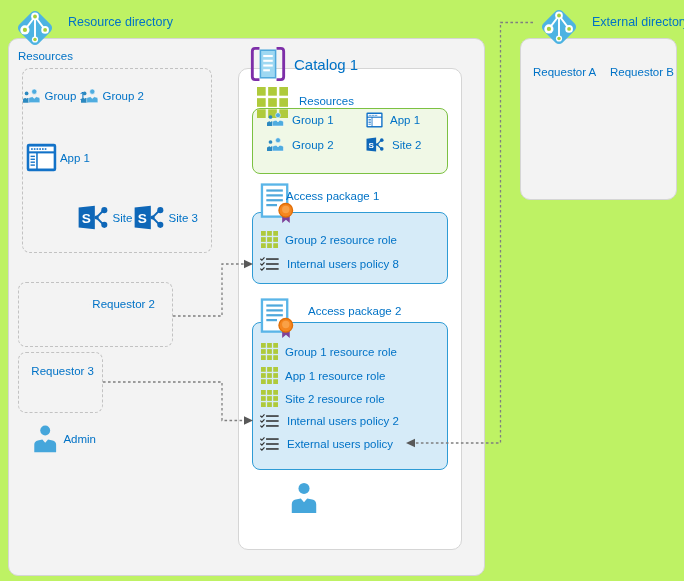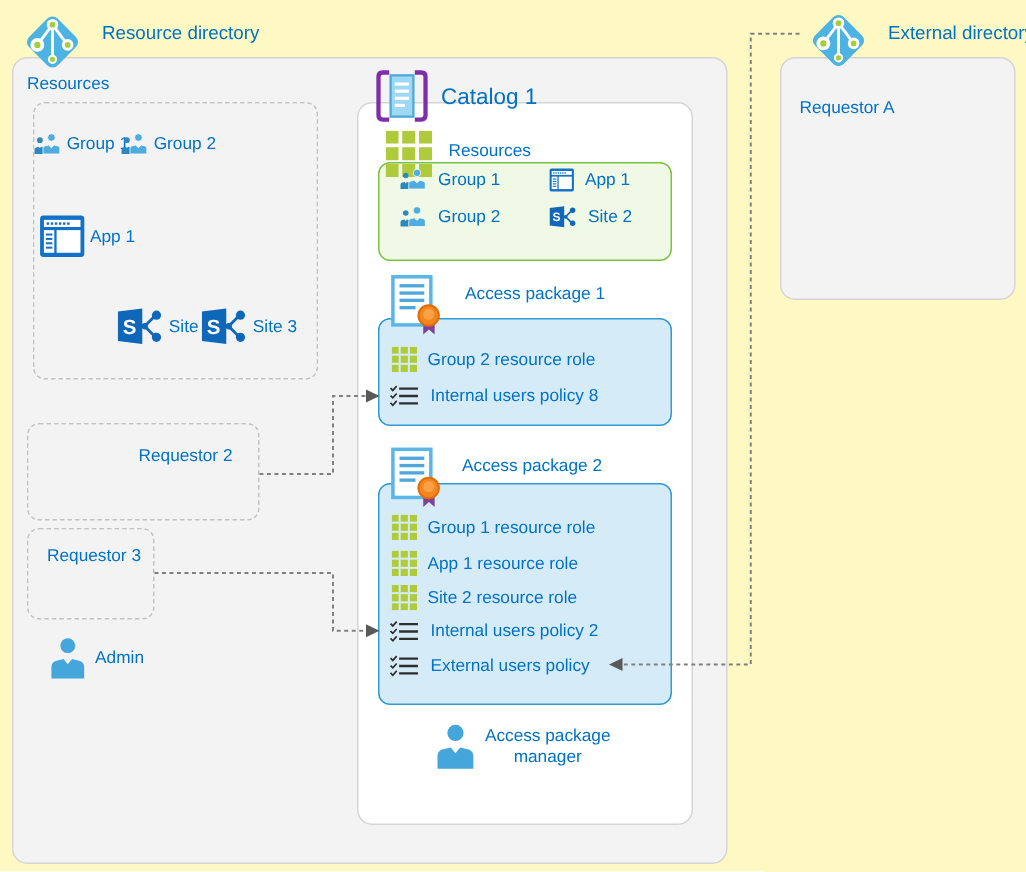--- a/index.html
+++ b/index.html
@@ -1,16 +1,16 @@
 <!DOCTYPE html>
 <html><head>
 <meta charset="utf-8">
 <style>
   html,body{margin:0;padding:0;background:#fff;}
-  .canvas{position:relative;width:684px;height:581px;background:#fef9c3;
+  .canvas{position:relative;width:684px;height:581px;background:#bef264;
           font-family:"Liberation Sans",sans-serif;overflow:hidden;}
   .panel{position:absolute;border-radius:10px;box-sizing:border-box;}
   .panel.gray{background:#F3F3F3;border:1px solid #D5D5D5;}
   .panel.white{background:#FFFFFF;border:1px solid #D5D5D5;}
   .dashedbox{position:absolute;border:1px dashed #C2C2C2;border-radius:8px;box-sizing:border-box;z-index:2;}
   .greenbox{position:absolute;background:#F0F8E6;border:1.3px solid #7CC142;border-radius:8px;box-sizing:border-box;z-index:2;}
   .bluebox{position:absolute;background:#D6EBF8;border:1.5px solid #2E9BD5;border-radius:8px;box-sizing:border-box;z-index:2;}
   .lbl{color:#0072C6;font-size:11.5px;white-space:nowrap;line-height:14px;}
   .dirlbl{position:absolute;color:#0072C6;font-size:12.5px;white-space:nowrap;z-index:3;}
   .seclbl{position:absolute;color:#0072C6;font-size:11.5px;white-space:nowrap;z-index:3;}
@@ -246,21 +246,21 @@
   <div class="row" style="left:366px;top:137px;">
     <svg width="19" height="15">
         <use href="#sym-sp"></use>
       </svg>
     <div class="lbl">Site 2</div>
   </div>
 
   <svg class="icon" style="left:260px;top:183px" width="35" height="41">
       <use href="#sym-ap"></use>
     </svg>
-  <div class="seclbl" style="left:310px;top:190px;">Access package 1</div>
+  <div class="seclbl" style="left:286px;top:190px;">Access package 1</div>
   <div class="bluebox" style="left:252px;top:212px;width:196px;height:72px;"></div>
   <div class="row" style="left:261px;top:231px;">
     <svg width="17" height="17">
         <use href="#sym-grid"></use>
       </svg>
     <div class="lbl">Group 2 resource role</div>
   </div>
   <div class="row" style="left:259px;top:256px;">
     <svg width="21" height="16">
         <use href="#sym-policy"></use>
@@ -301,31 +301,33 @@
     <svg width="21" height="16">
         <use href="#sym-policy"></use>
       </svg>
     <div class="lbl">External users policy</div>
   </div>
 
   <div class="figure" style="left:287px;top:482px;width:120px;">
     <svg width="34" height="32">
         <use href="#sym-person"></use>
       </svg>
-    <div class="lbl center">
-      <span>Access package</span><br>
-      <span>manager</span>
-    </div>
   </div>
 
   <div class="figure" style="left:530px;top:57px;width:66px;">
     <svg width="32" height="30">
         <use href="#sym-person"></use>
       </svg>
     <div class="lbl">Requestor A</div>
+  </div>
+  <div class="figure" style="left:607px;top:57px;width:66px;">
+    <svg width="32" height="30">
+        <use href="#sym-person"></use>
+      </svg>
+    <div class="lbl">Requestor B</div>
   </div>
 
   <svg class="overlay" width="684" height="581">
     <g fill="none" stroke="#7F7F7F" stroke-width="1.3" stroke-dasharray="2.6 2.4">
       <path d="M173,316 H222 V264 H244"></path>
       <path d="M103,382 H222 V420.5 H244"></path>
       <path d="M533,22.5 H500.5 V443 H415"></path>
     </g>
     <g fill="#595959">
       <path d="M253,264 L244,259.7 V268.3 Z"></path>

